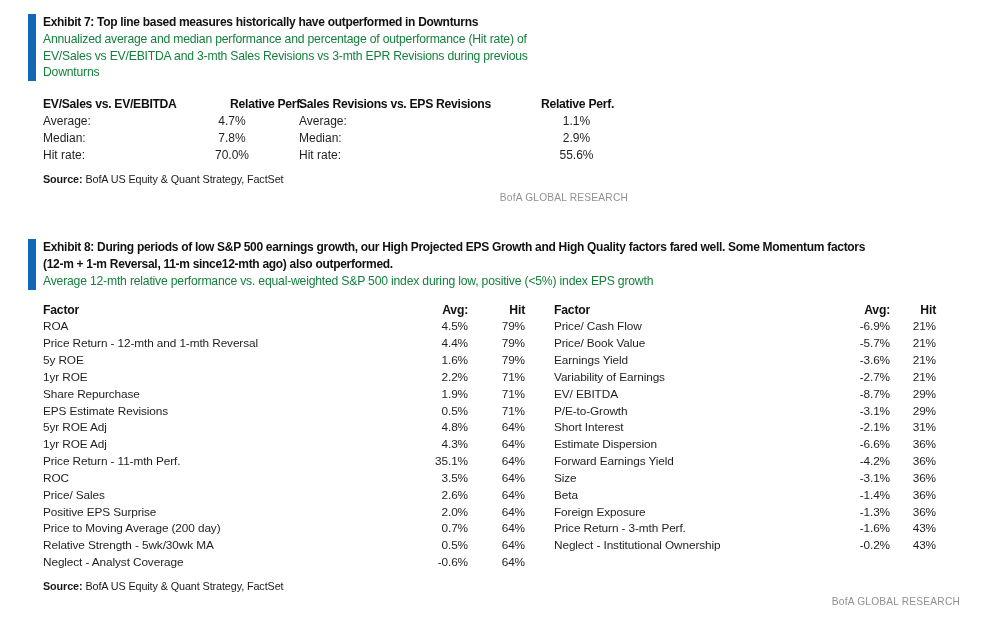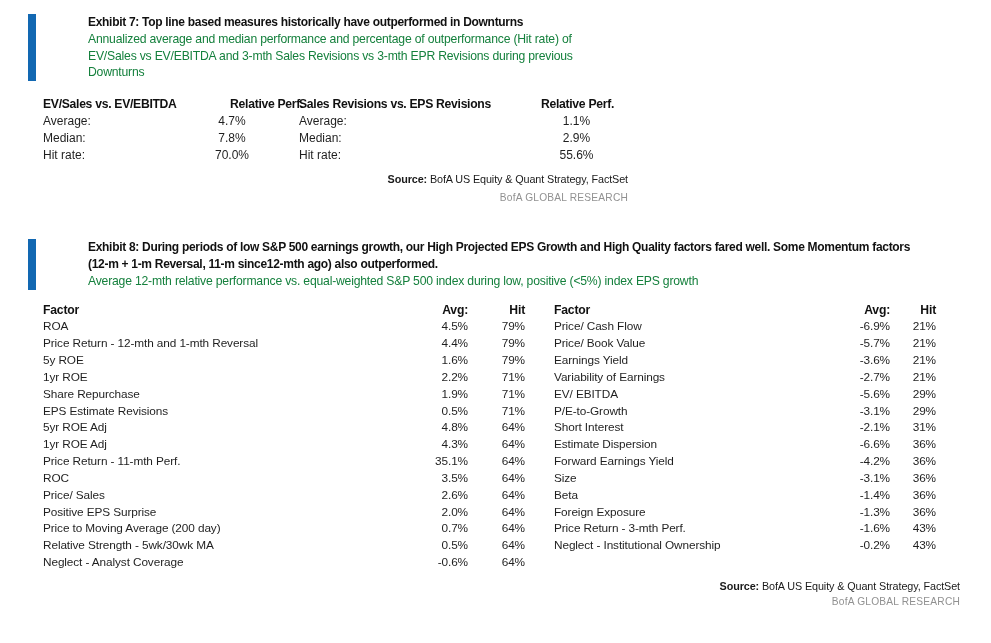--- a/index.html
+++ b/index.html
@@ -6,21 +6,21 @@
   body{
     width:991px;height:643px;position:relative;background:#ffffff;
     font-family:"Liberation Sans",sans-serif;color:#1f1f1f;overflow:hidden;
   }
   .exhibit{position:absolute;left:28px;}
   #ex7{top:14px;width:600px;}
   #ex8{top:239px;width:932px;}
 
   .ex-head{display:flex;}
   .accent-bar{width:8px;background:#1268b2;flex:0 0 auto;margin-right:7px;}
-  .titles{flex:1;min-width:0;margin-left:45px;}
+  .titles{flex:1;min-width:0;}
   .title-line{font-weight:700;font-size:12px;line-height:17px;letter-spacing:-0.3px;white-space:nowrap;color:#111;}
   .sub-line{font-weight:400;font-size:12.2px;line-height:16.5px;letter-spacing:-0.2px;white-space:nowrap;color:#15803d;}
 
   
   .t7wrap{display:flex;margin-left:15px;margin-top:15px;}
   .t7{font-size:12px;}
   .t7 .row{display:flex;line-height:17px;}
   .t7 .lbl{flex:1;white-space:nowrap;}
   .t7 .val{flex:0 0 auto;text-align:center;white-space:nowrap;}
   .t7 .hrow{font-weight:700;font-size:12.2px;letter-spacing:-0.3px;color:#111;gap:34px;}
@@ -35,21 +35,21 @@
   .t8 .factor{flex:1;white-space:nowrap;}
   .t8 .avg,.t8 .hit{flex:0 0 auto;text-align:right;white-space:nowrap;}
   .t8 .hrow{font-weight:700;font-size:12.2px;letter-spacing:-0.2px;color:#111;}
   .t8l{width:482px;}
   .t8l .avg{width:62px;}
   .t8l .hit{width:57px;}
   .t8r{width:382px;margin-left:29px;}
   .t8r .avg{width:62px;}
   .t8r .hit{width:46px;}
 
-  .source{margin-left:15px;margin-top:9px;font-size:10.8px;letter-spacing:-0.1px;color:#1a1a1a;white-space:nowrap;text-align:right;}
+  .source{margin-left:15px;margin-top:9px;font-size:10.8px;letter-spacing:-0.1px;color:#1a1a1a;white-space:nowrap;}
   .source .src-label{font-weight:700;}
   .brandline{text-align:right;font-size:10.2px;color:#919191;letter-spacing:0.2px;margin-top:7px;}
   #ex8 .brandline{margin-top:4px;}
 </style>
 </head>
 <body>
 
 <section class="exhibit" id="ex7">
   <div class="ex-head">
     <div class="accent-bar" style="background: rgb(18, 104, 178);"></div>
@@ -256,21 +256,21 @@
           </div>
 
           <div class="row">
             <span class="factor">Variability of Earnings</span>
             <span class="avg">-2.7%</span>
             <span class="hit">21%</span>
           </div>
 
           <div class="row">
             <span class="factor">EV/ EBITDA</span>
-            <span class="avg">-5.6%</span>
+            <span class="avg">-8.7%</span>
             <span class="hit">29%</span>
           </div>
 
           <div class="row">
             <span class="factor">P/E-to-Growth</span>
             <span class="avg">-3.1%</span>
             <span class="hit">29%</span>
           </div>
 
           <div class="row">

